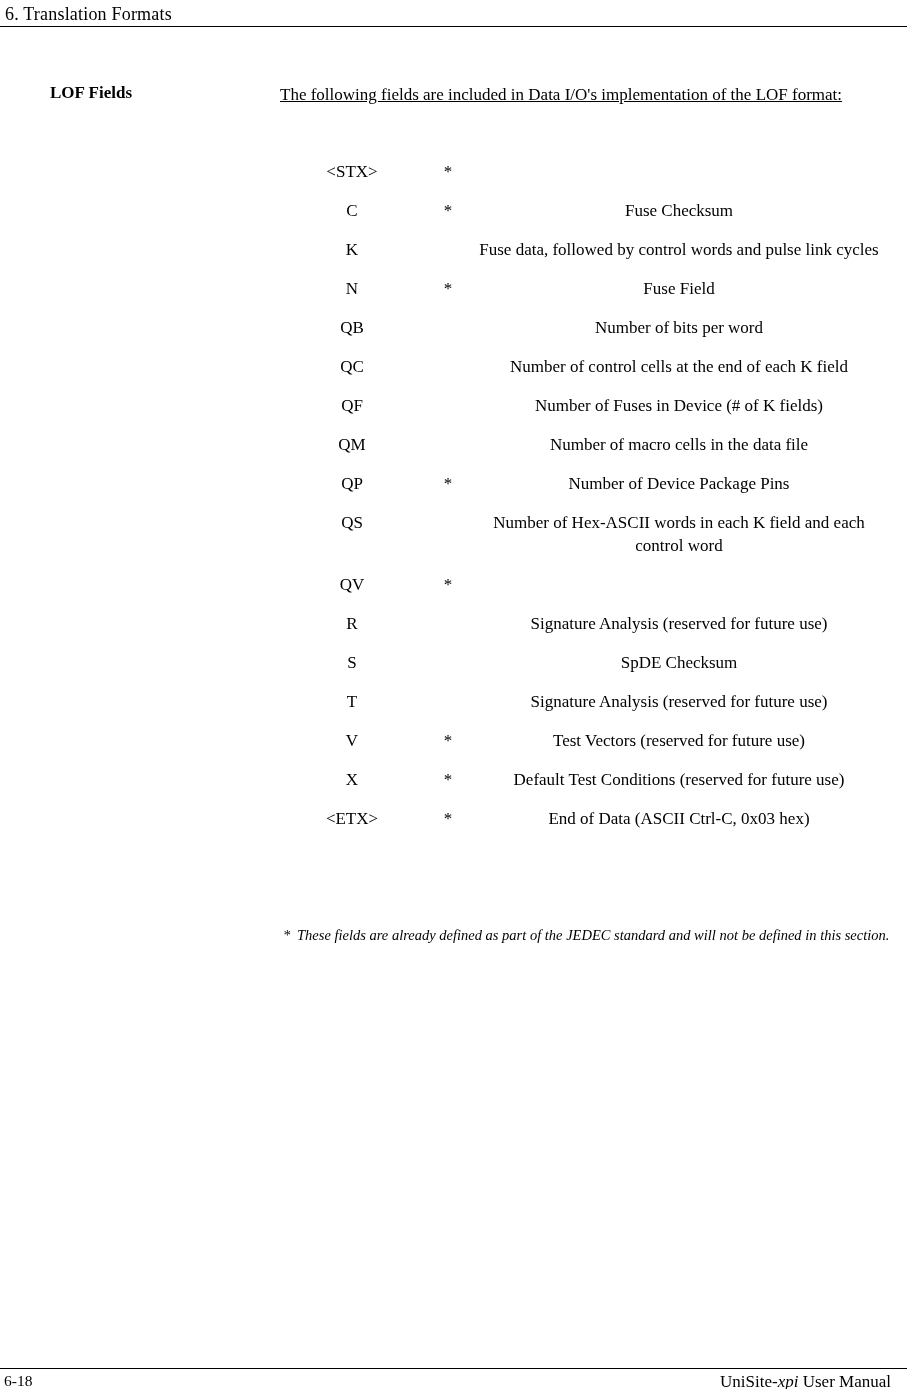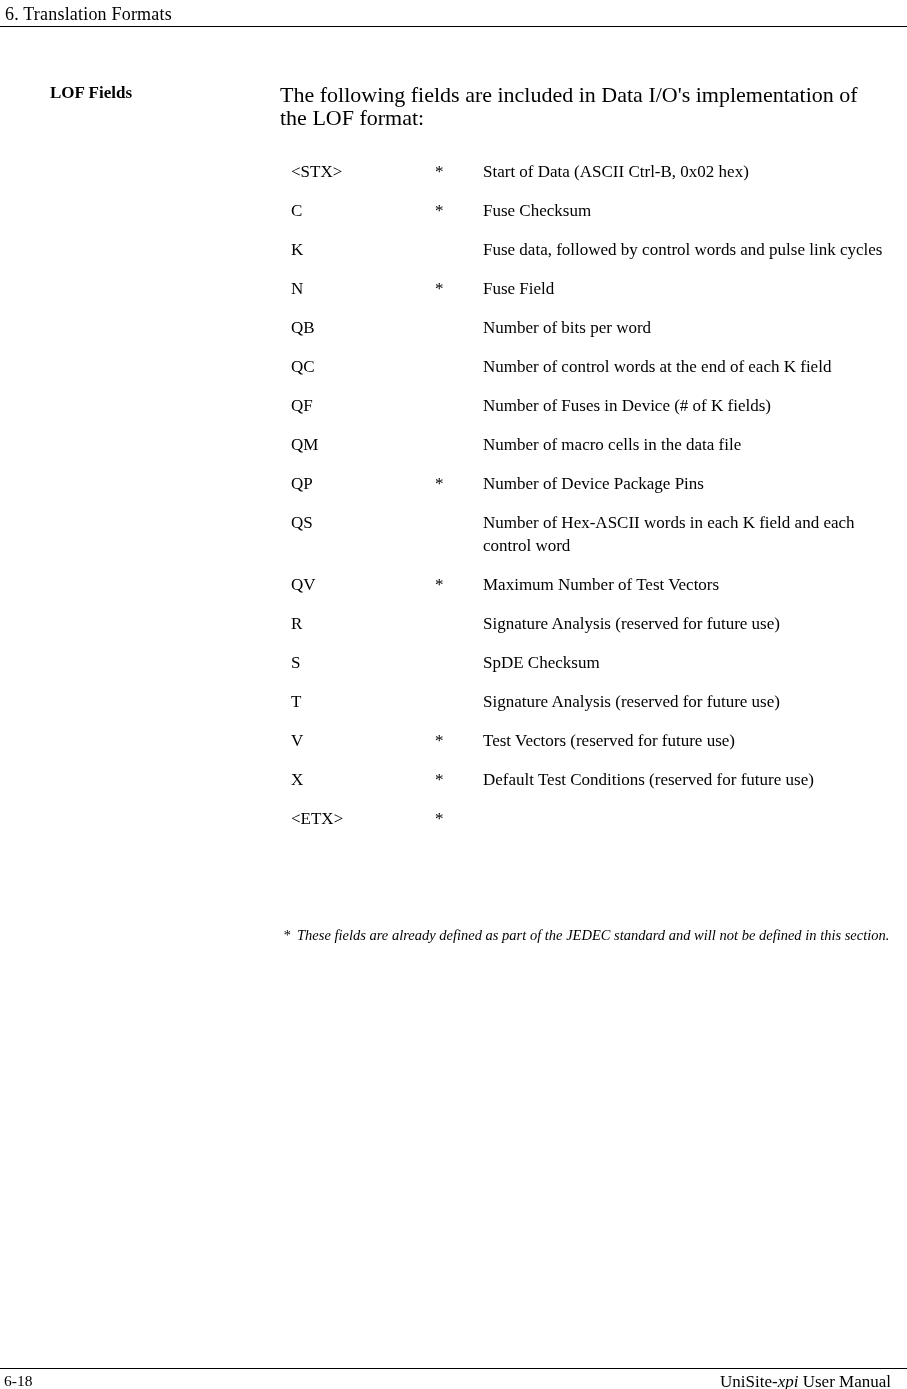--- a/index.html
+++ b/index.html
@@ -36,29 +36,31 @@
     font-size: 17px;
     font-weight: bold;
     margin-left: 45px;
   }
 
   .intro {
     position: absolute;
     top: 83px;
     left: 280px;
     width: 605px;
-    font-size: 22px;
+    font-size: 17px;
     line-height: 23px;
+    text-decoration: underline;
   }
 
   .field-table {
     position: absolute;
     top: 160px;
-    left: 291px;
+    left: 280px;
     width: 606px;
+    text-align: center;
   }
   .field-row {
     display: grid;
     grid-template-columns: 144px 48px 1fr;
     font-size: 17px;
     line-height: 23px;
     margin-bottom: 16px;
   }
   .field-name { white-space: nowrap; }
   .field-star { }
@@ -113,21 +115,20 @@
 <div class="header-rule"></div>
 
 <div class="side-heading">LOF Fields</div>
 
 <div class="intro">The following fields are included in Data I/O's implementation of the LOF format:</div>
 
 <div class="field-table">
     <div class="field-row">
       <span class="field-name">&lt;STX&gt;</span>
       <span class="field-star">*</span>
-      <span class="field-desc">Start of Data (ASCII Ctrl-B, 0x02 hex)</span>
     </div>
     <div class="field-row">
       <span class="field-name">C</span>
       <span class="field-star">*</span>
       <span class="field-desc">Fuse Checksum</span>
     </div>
     <div class="field-row">
       <span class="field-name">K</span>
       <span class="field-star"></span>
       <span class="field-desc">Fuse data, followed by control words and pulse link cycles</span>
@@ -138,21 +139,21 @@
       <span class="field-desc">Fuse Field</span>
     </div>
     <div class="field-row">
       <span class="field-name">QB</span>
       <span class="field-star"></span>
       <span class="field-desc">Number of bits per word</span>
     </div>
     <div class="field-row">
       <span class="field-name">QC</span>
       <span class="field-star"></span>
-      <span class="field-desc">Number of control words at the end of each K field</span>
+      <span class="field-desc">Number of control cells at the end of each K field</span>
     </div>
     <div class="field-row">
       <span class="field-name">QF</span>
       <span class="field-star"></span>
       <span class="field-desc">Number of Fuses in Device (# of K fields)</span>
     </div>
     <div class="field-row">
       <span class="field-name">QM</span>
       <span class="field-star"></span>
       <span class="field-desc">Number of macro cells in the data file</span>
@@ -163,21 +164,20 @@
       <span class="field-desc">Number of Device Package Pins</span>
     </div>
     <div class="field-row">
       <span class="field-name">QS</span>
       <span class="field-star"></span>
       <span class="field-desc">Number of Hex-ASCII words in each K field and each control word</span>
     </div>
     <div class="field-row">
       <span class="field-name">QV</span>
       <span class="field-star">*</span>
-      <span class="field-desc">Maximum Number of Test Vectors</span>
     </div>
     <div class="field-row">
       <span class="field-name">R</span>
       <span class="field-star"></span>
       <span class="field-desc">Signature Analysis (reserved for future use)</span>
     </div>
     <div class="field-row">
       <span class="field-name">S</span>
       <span class="field-star"></span>
       <span class="field-desc">SpDE Checksum</span>
@@ -193,20 +193,21 @@
       <span class="field-desc">Test Vectors (reserved for future use)</span>
     </div>
     <div class="field-row">
       <span class="field-name">X</span>
       <span class="field-star">*</span>
       <span class="field-desc">Default Test Conditions (reserved for future use)</span>
     </div>
     <div class="field-row">
       <span class="field-name">&lt;ETX&gt;</span>
       <span class="field-star">*</span>
+      <span class="field-desc">End of Data (ASCII Ctrl-C, 0x03 hex)</span>
     </div>
   </div>
 
 <div class="footnote">
   <span class="fn-star">*</span>
   <span class="fn-text">These fields are already defined as part of the JEDEC standard and will not be defined in this section.</span>
 </div>
 
 <div class="footer-rule"></div>
 <div class="footer-left">6-18</div>

